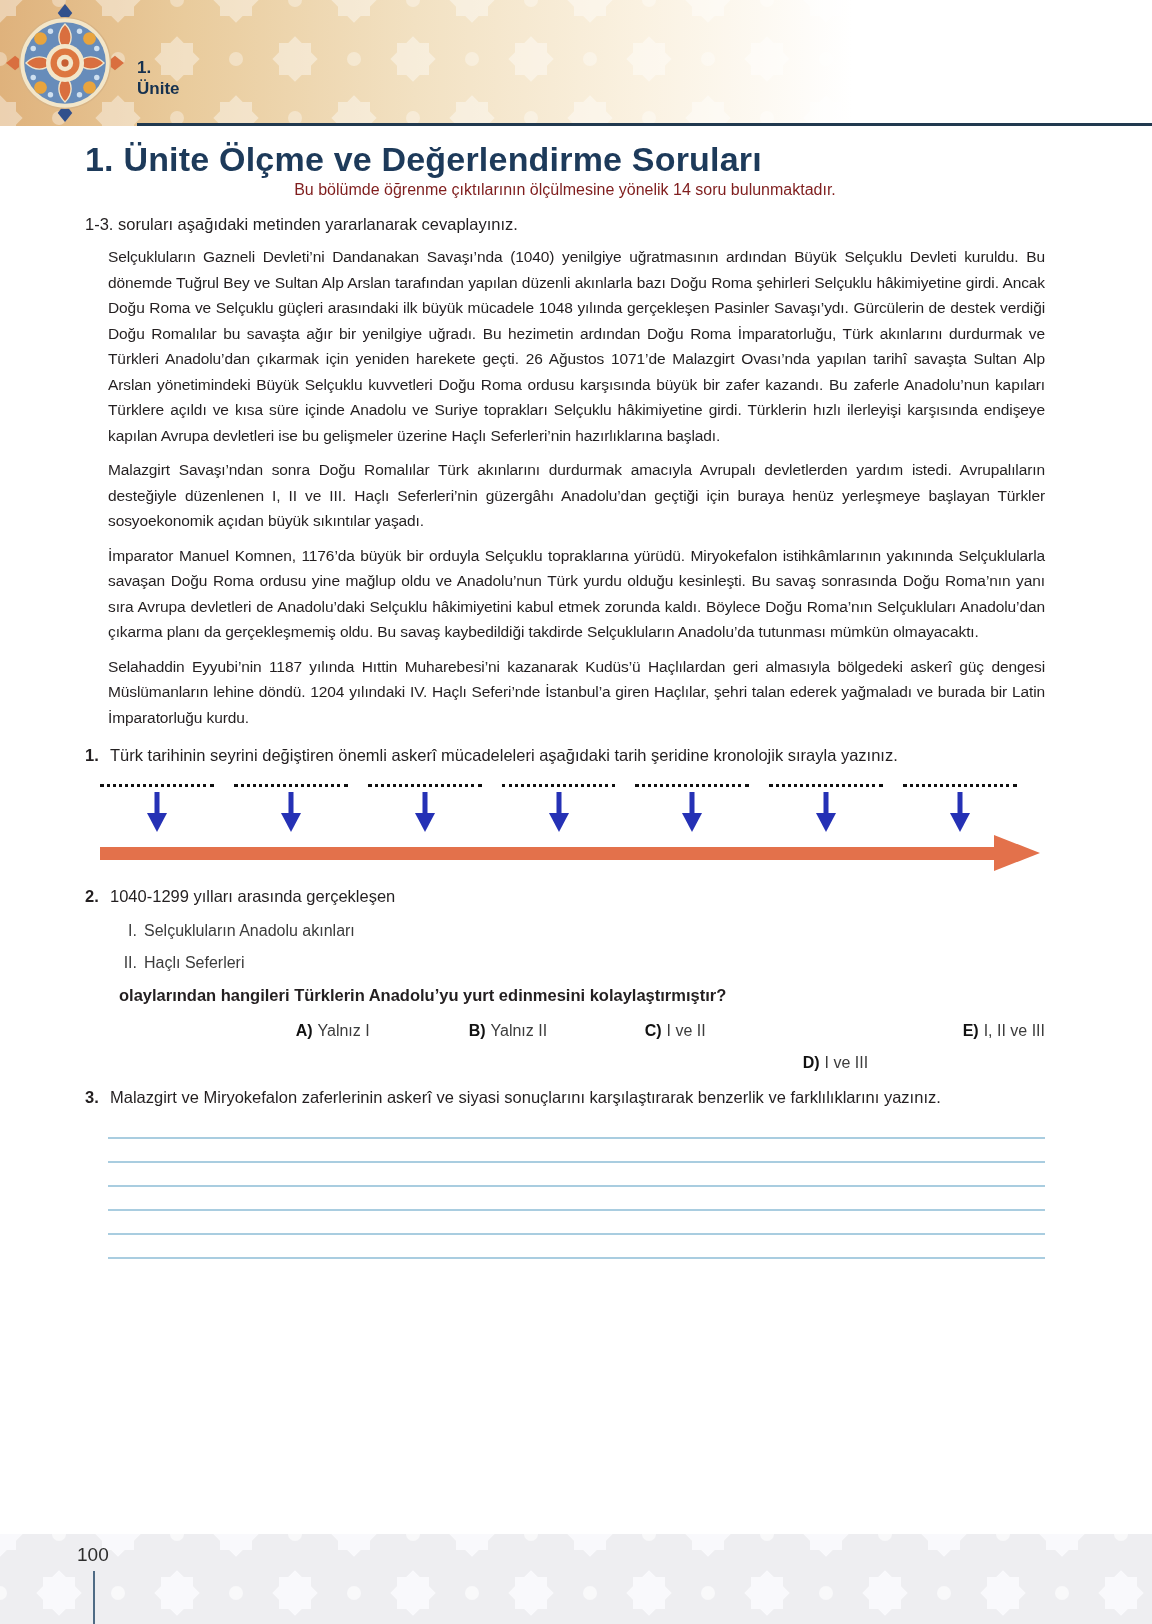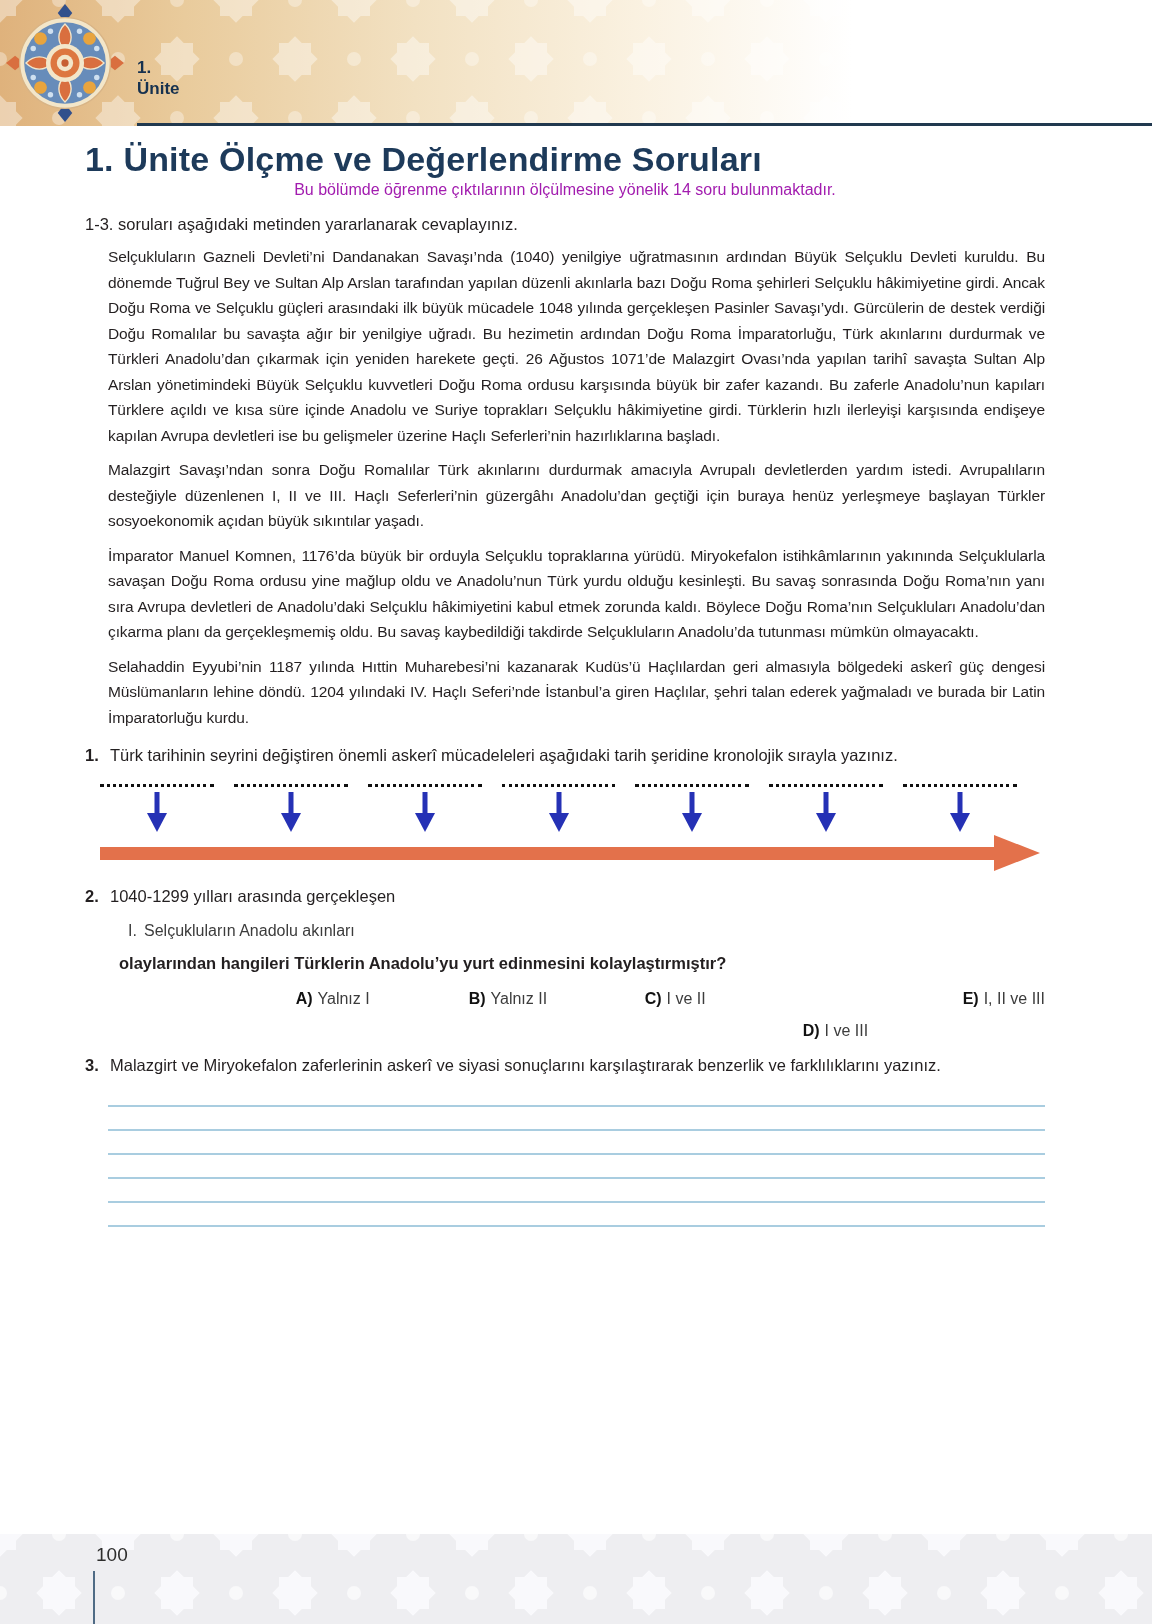--- a/index.html
+++ b/index.html
@@ -23,21 +23,21 @@
   }
   .banner-rule { position:absolute; left:137px; right:0; bottom:0; height:3px; background:#21394f; }
 
   
   .content { position:relative; margin:0 107px 0 85px; }
 
   .title {
     margin:14px 0 2px; text-align:left;
     font-size:34px; font-weight:600; color:#1d3a5a; letter-spacing:.2px;
   }
-  .subtitle { margin:0 0 16px; text-align:center; font-size:16px; color:#a21caf; }
+  .subtitle { margin:0 0 16px; text-align:center; font-size:16px; color:#7f1d1d; }
 
   .instruction { margin:0 0 10px; font-weight:400; font-size:16.5px; }
 
   .para {
     margin:0 0 9px 23px; text-align:justify;
     font-size:15.5px; line-height:25.5px; letter-spacing:-0.1px;
   }
 
   .qrow { display:flex; margin-top:13px; }
   .qnum { flex:none; width:25px; font-weight:700; font-size:16.5px; line-height:25px; }
@@ -66,21 +66,21 @@
   .opt:nth-child(3){ width:158px; } .opt:nth-child(4){ width:160px;margin-top:32px; }
   .opt .letter { font-weight:700; color:#111; margin-right:5px; }
 
   
   .answer-lines { margin:27px 0 0 23px; }
   .ans-line { height:0; border-top:2px solid #a9cde0; margin-bottom:22px; }
 
   
   .page-footer { position:absolute; left:0; right:0; bottom:0; height:90px; background:#eeeef1; }
   .page-footer .pattern { position:absolute; inset:0; width:100%; height:100%; }
-  .pagenum { position:absolute; left:96px; top:10px; font-size:19px; color:#2d2d2d; }
+  .pagenum { position:absolute; left:77px; top:10px; font-size:19px; color:#2d2d2d; }
   .pagenum-rule { position:absolute; left:93px; top:37px; bottom:0; width:2px; background:#4f6b85; }
 </style>
 </head>
 <body>
 
 <div class="page">
 
   <header class="banner">
     <svg class="pattern" aria-hidden="true">
       <defs>
@@ -229,20 +229,24 @@
 
     <section>
       <div class="qrow">
         <span class="qnum">2.</span>
         <p class="qtext">1040-1299 yılları arasında gerçekleşen</p>
       </div>
       <div class="q2-items" id="q2-items">
           <div class="item">
             <span class="numeral">I.</span>
             <span>Selçukluların Anadolu akınları</span>
+          </div>
+          <div class="item">
+            <span class="numeral">II.</span>
+            <span>Haçlı Seferleri</span>
           </div>
         </div>
       <p class="q2-question">olaylarından hangileri Türklerin Anadolu’yu yurt edinmesini kolaylaştırmıştır?</p>
       <div class="q2-options" id="q2-options">
           <div class="opt"><span class="letter">A)</span><span>Yalnız I</span></div>
           <div class="opt"><span class="letter">B)</span><span>Yalnız II</span></div>
           <div class="opt"><span class="letter">C)</span><span>I ve II</span></div>
           <div class="opt"><span class="letter">D)</span><span>I ve III</span></div>
           <div class="opt"><span class="letter">E)</span><span>I, II ve III</span></div>
         </div>

